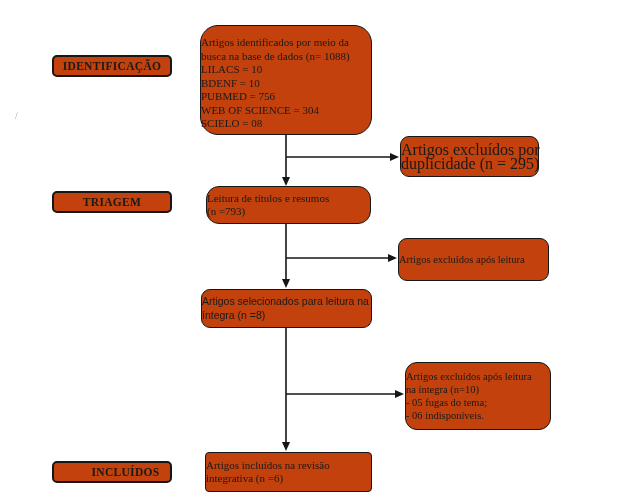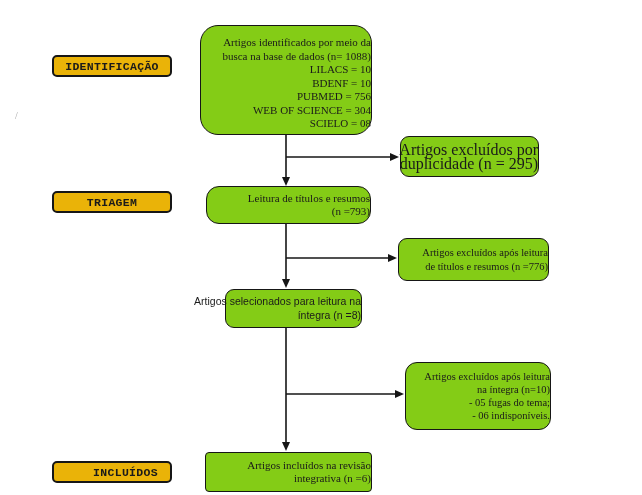--- a/index.html
+++ b/index.html
@@ -7,44 +7,44 @@
     position:relative;
     width:642px;height:495px;
     background:#ffffff;
     font-family:"Liberation Serif", serif;
     color:#1a1a1a;
     overflow:hidden;
   }
   .stage{
     position:absolute;
     box-sizing:border-box;
-    background:#eab308;
+    background:#c2410c;
     border:2px solid #161616;
     border-radius:5px;
     display:flex;align-items:center;justify-content:center;
     font-weight:bold;
     font-size:11.5px;
     letter-spacing:.3px;
-    font-family:Liberation Mono, monospace;
+    font-family:Liberation Serif, serif;
   }
   .flowbox{
     position:absolute;
     box-sizing:border-box;
-    background:#84cc16;
+    background:#c2410c;
     border:1.5px solid #161616;
-    display:flex;flex-direction:column;align-items:flex-end;justify-content:center;
+    display:flex;flex-direction:column;align-items:flex-start;justify-content:center;
     text-align:center;
     font-size:11px;
     line-height:13.5px;
   }
   .flowbox .ln{white-space:nowrap;}
   .sans{font-family:"Liberation Sans", sans-serif;font-size:10.5px;}
   #box-identified{left:200px;top:25px;width:172px;height:110px;border-radius:18px;justify-content:flex-start;padding-top:10px;}
   #box-screening{left:206px;top:186px;width:165px;height:38px;border-radius:13px;}
-  #box-eligibility{left:201px;top:289px;width:137px;height:39px;border-radius:9px;margin-left:24px;}
+  #box-eligibility{left:201px;top:289px;width:171px;height:39px;border-radius:9px;}
   #box-included{left:205px;top:452px;width:167px;height:40px;border-radius:4px;}
   #box-excl-dup{left:400px;top:136px;width:139px;height:41px;border-radius:9px;font-size:16px;}
   #box-excl-title{left:398px;top:238px;width:151px;height:43px;border-radius:9px;font-size:10.5px;}
   #box-excl-full{left:405px;top:362px;width:146px;height:68px;border-radius:12px;font-size:10.5px;line-height:13px;}
   #stage-identification{left:52px;top:55px;width:120px;height:22px;}
   #stage-screening{left:52px;top:191px;width:120px;height:22px;}
   #stage-eligibility{left:52px;top:300px;width:120px;height:22px;}
   #stage-included{left:52px;top:461px;width:120px;height:22px;padding-left:27px;}
   #connectors{position:absolute;left:0;top:0;pointer-events:none;}
   #artifact-slash{
@@ -94,21 +94,20 @@
     <div class="ln">integrativa (n =6)</div>
   </div>
 
   <div class="flowbox" id="box-excl-dup">
     <div class="ln">Artigos excluídos por</div>
     <div class="ln">duplicidade (n = 295)</div>
   </div>
 
   <div class="flowbox" id="box-excl-title">
     <div class="ln">Artigos excluídos após leitura</div>
-    <div class="ln">de títulos e resumos (n =776)</div>
   </div>
 
   <div class="flowbox" id="box-excl-full">
     <div class="ln">Artigos excluídos após leitura</div>
     <div class="ln">na íntegra (n=10)</div>
     <div class="ln">- 05 fugas do tema;</div>
     <div class="ln">- 06 indisponíveis.</div>
   </div>
 
   <svg id="connectors" width="642" height="495" viewBox="0 0 642 495">

